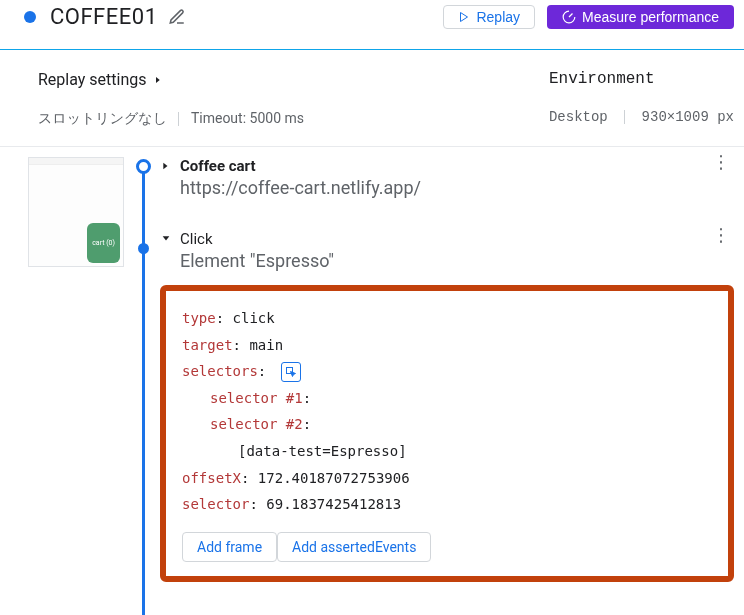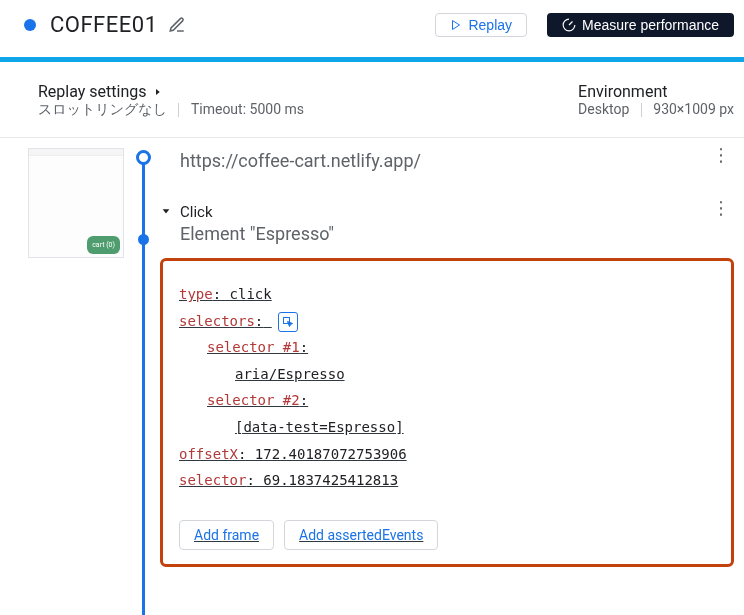--- a/index.html
+++ b/index.html
@@ -10,22 +10,22 @@
     background: #fff;
     width: 744px;
     height: 615px;
     overflow: hidden;
   }
   
   
   .header {
     display: flex;
     align-items: center;
-    padding: 12px 10px 20px 24px;
-    border-bottom: 5px solid #0ea5e9;
+    padding: 4px 10px 20px 24px;
+    border-bottom: 1px solid #0ea5e9;
   }
   .blue-dot {
     width: 12px; height: 12px;
     background: #1a73e8;
     border-radius: 50%;
     margin-right: 14px;
   }
   .title {
     font-size: 22px;
     font-weight: 400;
@@ -48,53 +48,53 @@
     font-size: 14px;
     cursor: pointer;
     border: 1px solid transparent;
   }
   .btn-outline {
     background: #fff;
     border-color: #d2d6da;
     color: #1a73e8;
   }
   .btn-primary {
-    background: #0f172a;
+    background: #6d28d9;
     color: #fff;
-    margin-left: 20px;
+    margin-left: 12px;
     align-items: center;
   }
   
   
   .settings-row {
     display: flex;
     padding: 20px 10px 18px 38px;
     border-bottom: 1px solid #e8eaed;
   }
   .settings-left { flex: 1; }
   .settings-title {
     font-size: 16px;
     color: #202124;
     display: flex;
     align-items: center;
     gap: 6px;
-    margin-bottom: 0;
+    margin-bottom: 21px;
   }
   .settings-detail {
     font-size: 14px;
     color: #5f6368;
   }
   .settings-detail .sep {
     display: inline-block;
     width: 1px; height: 14px;
     background: #cdd1d5;
     vertical-align: middle;
     margin: 0 8px;
   }
-  .settings-right { text-align: center; padding-left: 20px; }
+  .settings-right { text-align: center; padding-left: 20px; font-family: Liberation Mono, monospace; }
   
   
   .content {
     display: flex;
     padding: 10px 10px 10px 28px;
   }
   .thumbnail {
     width: 96px;
     height: 110px;
     border: 1px solid #e0e3e7;
@@ -106,21 +106,21 @@
     height: 7px;
     background: #f5f5f5;
     border-bottom: 1px solid #eee;
   }
   .thumb-cart {
     position: absolute;
     bottom: 3px; right: 3px;
     font-size: 7px;
     background: #4f9d6e;
     color: #fff;
-    padding: 5px 5px;
+    padding: 16px 5px;
     border-radius: 6px;
   }
   
   .timeline-col {
     width: 22px;
     flex-shrink: 0;
     position: relative;
     margin-left: 8px;
   }
   .timeline-line {
@@ -190,46 +190,44 @@
     top: 0;
     cursor: pointer;
     color: #5f6368;
     font-size: 18px;
     line-height: 10px;
   }
   
   .detail-panel {
     margin-top: 14px;
     margin-left: 0;
-    border: 3px solid #c2410c;
+    border: 6px solid #c2410c;
     border-radius: 6px;
-    padding: 20px 16px 14px 16px;
+    padding: 14px 16px 14px 16px;
     font-family: ui-monospace, "SF Mono", Menlo, Consolas, monospace;
     font-size: 14px;
     line-height: 1.9;
-    text-decoration: underline;
   }
   .detail-panel .k { color: #b33838; }
   .detail-panel .v { color: #202124; }
   .detail-panel .indent1 { padding-left: 28px; }
   .detail-panel .indent2 { padding-left: 56px; }
   .selector-icon {
     display: inline-flex;
     width: 20px; height: 20px;
     border: 1px solid #1a73e8;
     border-radius: 3px;
     align-items: center;
     justify-content: center;
     vertical-align: middle;
     margin-left: 6px;
   }
   .panel-buttons {
     display: flex;
-    gap: 10px;
-    margin-top: 26px;
+    margin-top: 14px;
   }
   .panel-btn {
     border: 1px solid #d2d6da;
     background: #fff;
     color: #1a73e8;
     border-radius: 4px;
     padding: 6px 14px;
     font-size: 14px;
     cursor: pointer;
     font-family: -apple-system, BlinkMacSystemFont, "Segoe UI", Roboto, sans-serif;
@@ -304,49 +302,57 @@
 
   <div class="timeline-col">
     <div class="timeline-line"></div>
     <div class="timeline-circle"></div>
     <div class="timeline-dot" style="top:86px"></div>
   </div>
 
   <div class="steps">
 
     <div class="step">
+      <div class="step-head">
+        <span class="caret">
+          <svg width="10" height="12" viewBox="0 0 24 24" fill="#202124">
+              <polygon points="8 4 18 12 8 20"></polygon>
+            </svg>
+        </span>
+        <span class="step-title">Coffee cart</span>
+      </div>
       <div class="step-sub">https://coffee-cart.netlify.app/</div>
       <div class="kebab">⋮</div>
     </div>
 
     <div class="step" style="margin-top:32px">
       <div class="step-head">
         <span class="caret">
           <svg width="12" height="10" viewBox="0 0 24 24" fill="#202124">
               <polygon points="4 8 12 18 20 8"></polygon>
             </svg>
         </span>
         <span class="step-title-light">Click</span>
       </div>
       <div class="step-sub">Element "Espresso"</div>
       <div class="kebab">⋮</div>
 
       <div class="detail-panel">
         <div><span class="k">type</span><span class="v">: click</span></div>
+        <div><span class="k">target</span><span class="v">: main</span></div>
         <div>
           <span class="k">selectors</span><span class="v">:</span>
           <span class="selector-icon">
             <svg width="12" height="12" viewBox="0 0 24 24" fill="none" stroke="#1a73e8" stroke-width="2">
                 <rect x="3" y="3" width="12" height="12"></rect>
                 <path d="M11 11 L21 15 L17 17 L15 21 Z" fill="#1a73e8"></path>
               </svg>
           </span>
         </div>
         <div class="indent1"><span class="k">selector #1</span><span class="v">:</span></div>
-        <div class="indent2"><span class="v">aria/Espresso</span></div>
         <div class="indent1"><span class="k">selector #2</span><span class="v">:</span></div>
         <div class="indent2"><span class="v">[data-test=Espresso]</span></div>
         <div><span class="k">offsetX</span><span class="v">: 172.40187072753906</span></div>
         <div><span class="k">selector</span><span class="v">: 69.1837425412813</span></div>
 
         <div class="panel-buttons">
           <button class="panel-btn">Add frame</button>
           <button class="panel-btn">Add assertedEvents</button>
         </div>
       </div>

